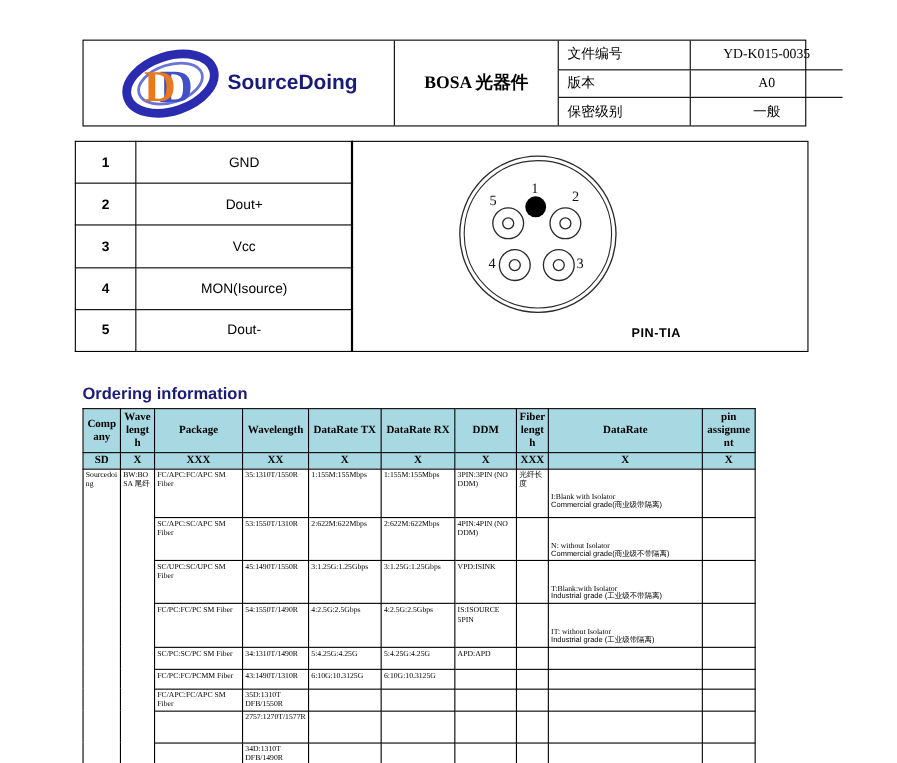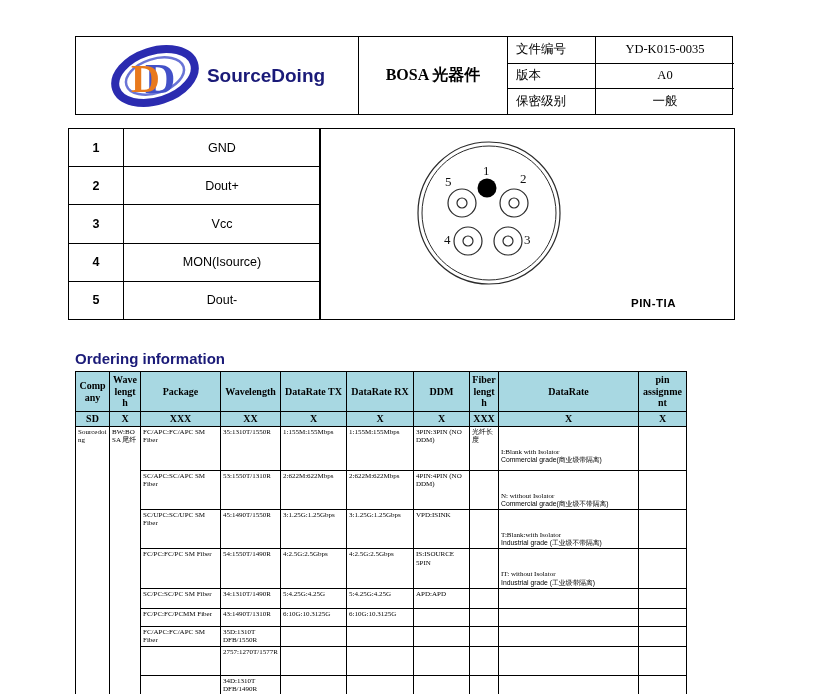--- a/index.html
+++ b/index.html
@@ -19,40 +19,40 @@
   .logo-cell { display:flex; align-items:center; justify-content:center; gap:6px; }
   .brand-text { display:flex; flex-direction:column; align-items:center; line-height:1.05; }
   .brand-cn { font-family:"Liberation Sans", sans-serif; font-weight:bold; font-size:25px; letter-spacing:3px; color:var(--logo-blue,#2b2bb0); }
   .brand-en { font-family:"Liberation Sans", sans-serif; font-weight:bold; font-size:19px; color:var(--accent-navy,#1a1a78); }
   .title-cell {
     border-left:1.4px solid #000; border-right:1.4px solid #000;
     display:flex; align-items:center; justify-content:center;
     font-weight:bold; font-size:16px;
   }
   .info-cell { display:grid; grid-template-rows:1fr 1fr 1fr; }
-  .info-row { display:grid; grid-template-columns:87px 139px; border-top:1.2px solid #000; }
+  .info-row { display:grid; grid-template-columns:87px 139px; border-top:1.2px solid #000;gap:32px; }
   .info-row:first-child { border-top:none; }
   .info-label { font-size:12.5px; padding-left:8px; display:flex; align-items:center; }
   .info-value { border-left:1.2px solid #000; font-size:12.5px; display:flex; align-items:center; justify-content:center; }
 
   
   .pin-table {
     position:absolute; left:68px; top:128px; width:252px; height:192px;
     border-collapse:collapse; table-layout:fixed;
     font-family:"Liberation Sans", sans-serif;
   }
   .pin-table td { border:1.4px solid #000; text-align:center; vertical-align:middle; font-size:12.5px; }
   .pin-table td.pin-no { font-weight:bold; }
   .pin-diagram-box {
     position:absolute; left:319px; top:128px; width:416px; height:192px;
     border:1.4px solid #000; border-left:1.2px solid #000;
   }
   .diagram-svg text { font-family:"Liberation Serif", serif; font-size:13px; fill:#111; }
   .pin-diagram-label {
-    position:absolute; left:276px; top:168px; width:80px; text-align:right;
+    position:absolute; left:254px; top:168px; width:80px; text-align:left;
     font-family:"Liberation Sans", sans-serif; font-weight:bold; font-size:11.5px; letter-spacing:0.5px;
   }
 
   
   .ordering-title {
     position:absolute; left:75px; top:350px;
     font-family:"Liberation Sans", sans-serif; font-weight:bold; font-size:15px;
     color:var(--accent-navy,#1a1a78);
   }
   .ordering-table {

